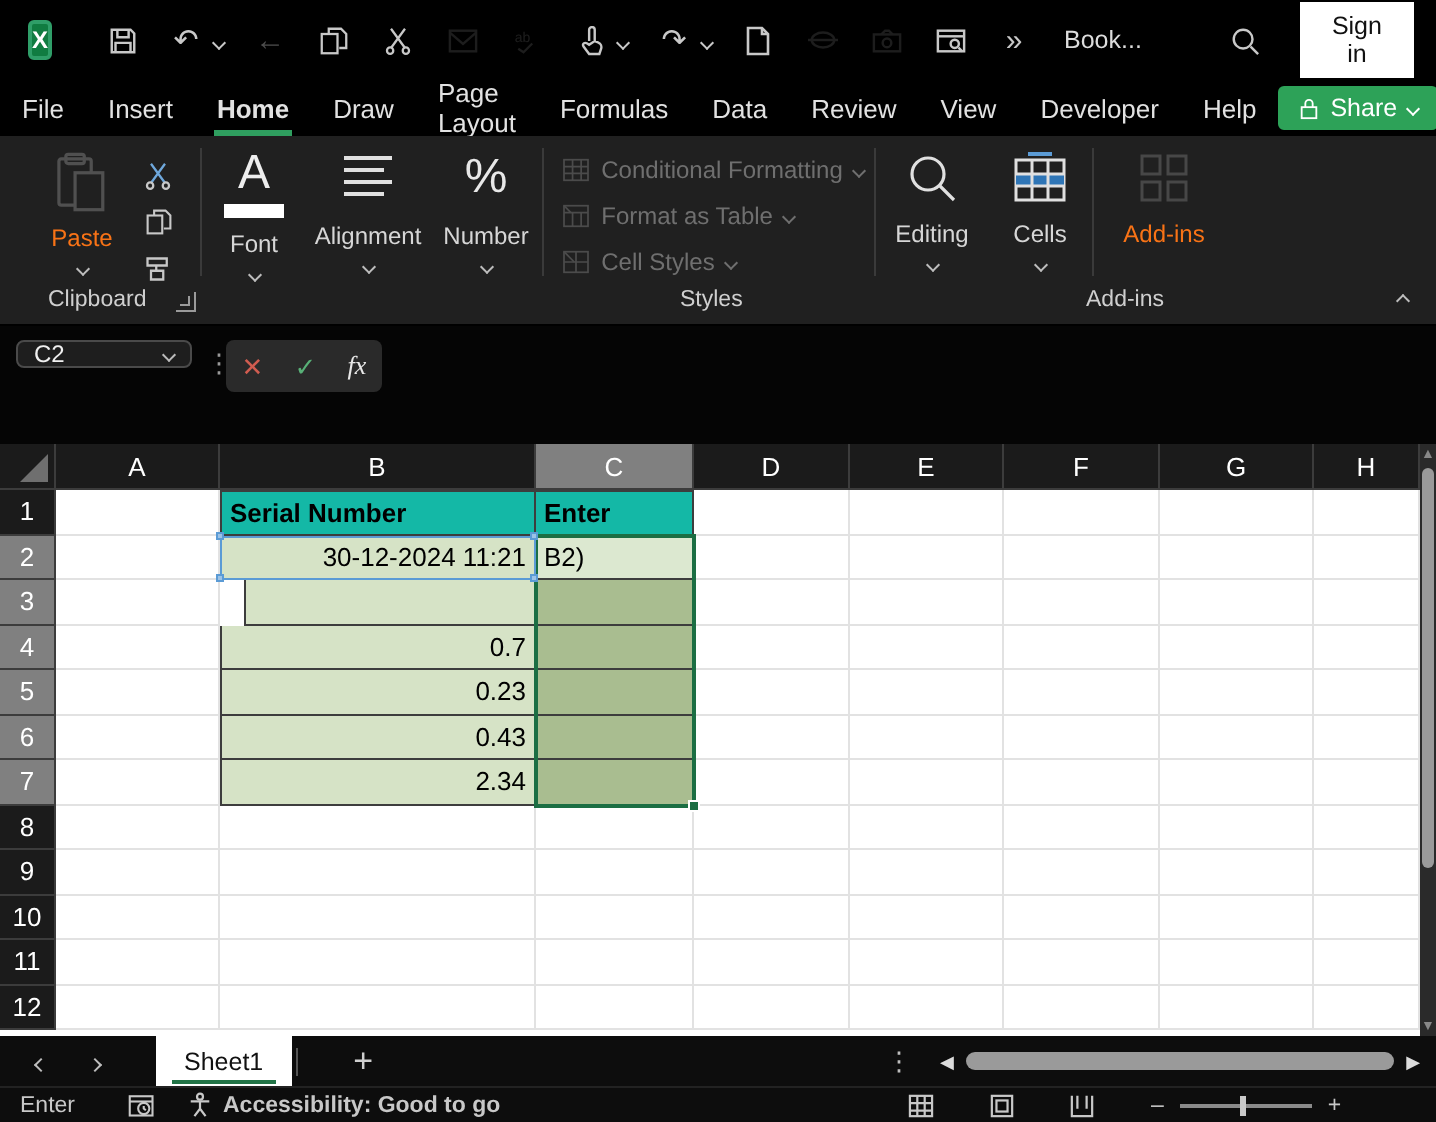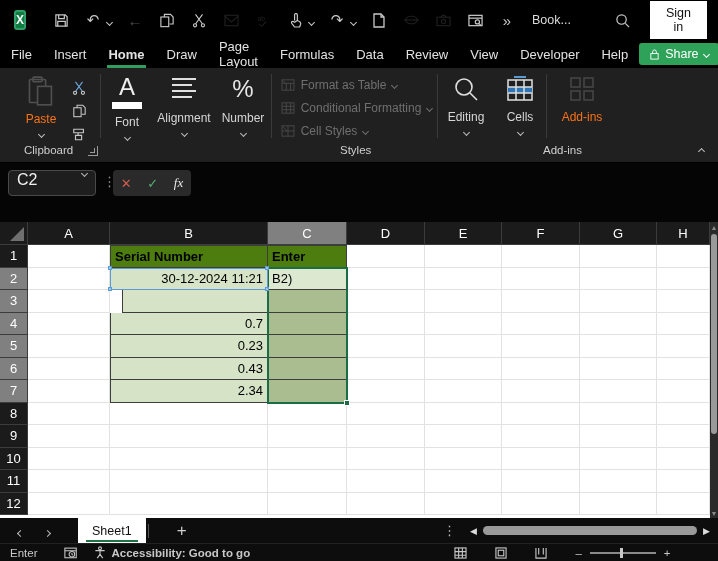--- a/index.html
+++ b/index.html
@@ -51,21 +51,21 @@
   .styles-item { display:flex; align-items:center; gap:6px; white-space:nowrap; }
   .styles-item svg { opacity:.5; }
   .glabels { position:absolute; left:0; bottom:2px; width:718px; height:16px; font-size:11.5px; color:#cfcfcf; }
   .glabel { position:absolute; }
   .launcher { position:absolute; width:10px; height:10px; border-right:1px solid #9a9a9a; border-bottom:1px solid #9a9a9a; }
   .launcher::after { content:""; position:absolute; right:2px; bottom:2px; width:4px; height:4px; border-right:1px solid #9a9a9a; border-bottom:1px solid #9a9a9a; }
   .ribbon-collapse { position:absolute; right:14px; bottom:4px; color:#bdbdbd; }
 
   
   .formula-row { position:absolute; left:0; top:163px; width:718px; height:59px; background:#050505; }
-  .namebox { position:absolute; left:8px; top:7px; width:88px; height:26px; background:#1e1e1e; border:1px solid #4a4a4a; border-radius:4px; color:#f0f0f0; font-size:16px; display:flex; align-items:flex-start; padding:0 8px; }
+  .namebox { position:absolute; left:8px; top:7px; width:88px; height:14px; background:#1e1e1e; border:1px solid #4a4a4a; border-radius:4px; color:#f0f0f0; font-size:12px; display:flex; align-items:center; padding:0 8px; }
   .namebox .chv { margin-left:auto; color:#bbb; }
   .fdots { position:absolute; left:103px; top:11px; color:#9a9a9a; font-size:13px; letter-spacing:0; }
   .fxpanel { position:absolute; left:113px; top:7px; width:78px; height:26px; background:#2a2a2a; border-radius:4px; display:flex; align-items:center; justify-content:space-around; font-size:13px; }
   .fx-cancel { color:#d05c50; }
   .fx-commit { color:#58b077; }
   .fx-insert { color:#e8e8e8; font-style:italic; font-family:"Liberation Serif", serif; }
   .formulabar { position:absolute; left:196px; top:4px; width:514px; height:48px; background:#1e1e1e; border:1px solid #4a4a4a; border-radius:6px; color:#fff; font-size:14px; }
   .ftext { position:absolute; left:12px; top:7px; display:flex; align-items:center; }
   .fref { color:#569cd6; }
   .cursorbar { display:inline-block; width:1px; height:16px; background:#fff; margin-left:1px; }
@@ -73,21 +73,21 @@
   .fcollapse { position:absolute; right:10px; top:8px; color:#bdbdbd; }
 
   
   .gridband { position:absolute; left:0; top:222px; width:718px; height:296px; background:#fff; }
   .sheet-grid { position:absolute; left:0; top:0; width:710px; height:296px; }
   .ghead { position:absolute; background:#1b1b1b; color:#fff; font-size:13px; display:flex; align-items:center; justify-content:center; border-right:1px solid #3c3c3c; border-bottom:1px solid #3c3c3c; }
   .ghead.hl { background:#808080; }
   .corner { position:absolute; background:#1b1b1b; border-right:1px solid #3c3c3c; border-bottom:1px solid #3c3c3c; }
   .corner::after { content:""; position:absolute; right:3px; bottom:3px; border-left:14px solid transparent; border-bottom:14px solid #6f6f6f; }
   .cell { position:absolute; background:#fff; border-right:1px solid #e2e2e2; border-bottom:1px solid #e2e2e2; font-size:13px; color:#000; display:flex; align-items:center; padding:0 4px; overflow:hidden; white-space:nowrap; }
-  .cell.s-header { background:#4d7c0f; font-weight:bold; }
+  .cell.s-header { background:#14b8a6; font-weight:bold; }
   .cell.s-data { background:#D6E3C6; }
   .cell.s-editing { background:#DCE8D0; }
   .cell.s-selected { background:#A9BD90; }
   .cell.bordered { border-right:1px solid #3d3d3d; border-bottom:1px solid #3d3d3d; }
   .cell.bl { border-left:1px solid #3d3d3d; }
   .cell.bt { border-top:1px solid #3d3d3d; }
   .cell.al-right { justify-content:flex-end; }
   .overlay { position:absolute; pointer-events:none; }
   .sel-border { border:2px solid #1b6e43; }
   .ref-border { border:1px solid #5b9bd5; }
@@ -296,32 +296,32 @@
           <span class="blabel" style="margin-top:5px">Number</span>
           <span class="chv"></span>
         </div>
       </div>
       <div class="rsep"></div>
       <div class="rgroup" style="width:165px; align-items:flex-start">
         <div class="styles-stack">
           <div class="styles-item">
             <svg width="14" height="12" viewBox="0 0 16 14">
                 <rect x="1" y="1" width="14" height="12" stroke="#777" fill="none"></rect>
-                <path d="M1 5h14M6 5v8M11 5v8" stroke="#777"></path>
-                <path d="M1 1l4 4" stroke="#777"></path>
+                <path d="M1 5h14M1 9h14M6 1v12M11 1v12" stroke="#777"></path>
               </svg>
-            <span>Format as Table</span>
+            <span>Conditional Formatting</span>
               <span class="chv"></span>
           </div>
           <div class="styles-item">
             <svg width="14" height="12" viewBox="0 0 16 14">
                 <rect x="1" y="1" width="14" height="12" stroke="#777" fill="none"></rect>
-                <path d="M1 5h14M1 9h14M6 1v12M11 1v12" stroke="#777"></path>
+                <path d="M1 5h14M6 5v8M11 5v8" stroke="#777"></path>
+                <path d="M1 1l4 4" stroke="#777"></path>
               </svg>
-            <span>Conditional Formatting</span>
+            <span>Format as Table</span>
               <span class="chv"></span>
           </div>
           <div class="styles-item">
             <svg width="14" height="12" viewBox="0 0 16 14">
                 <rect x="1" y="1" width="14" height="12" stroke="#777" fill="none"></rect>
                 <path d="M1 7h14M8 1v12" stroke="#777"></path>
                 <path d="M1 1l6 6" stroke="#777"></path>
               </svg>
             <span>Cell Styles</span>
               <span class="chv"></span>

